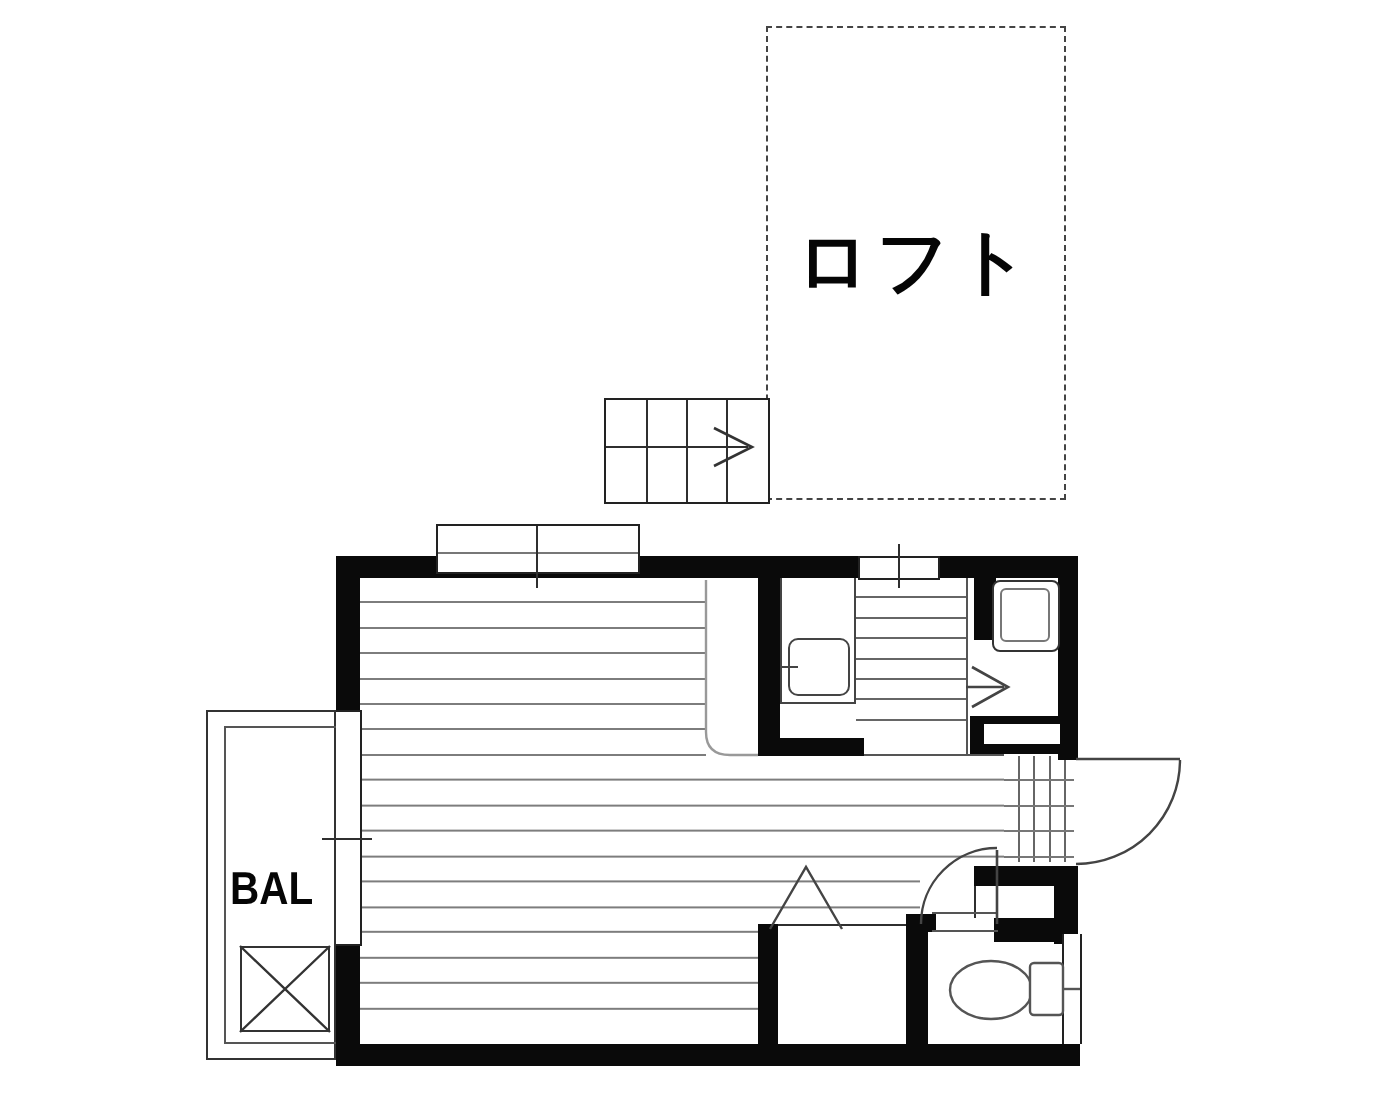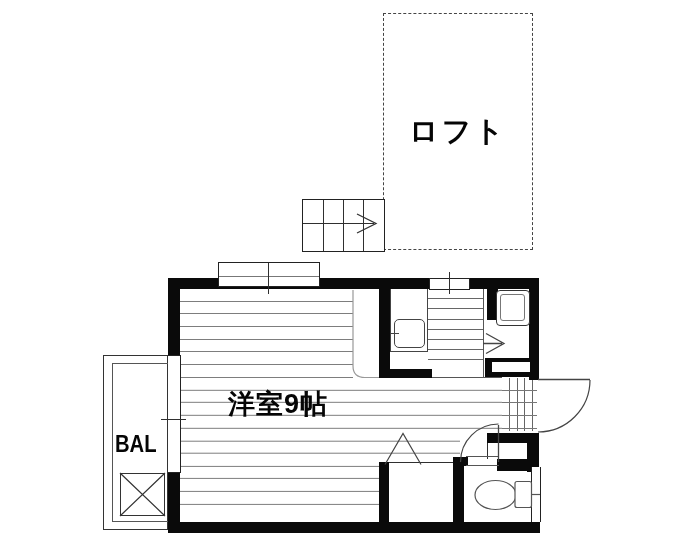--- a/index.html
+++ b/index.html
@@ -21,21 +21,21 @@
        repeating-linear-gradient(to right,  rgba(0,0,0,0) 0px, rgba(0,0,0,0) 6.8px, #666 6.8px, #666 7.8px);}
   .outline{position:absolute;border:1.3px solid #222;background:#fff;box-sizing:border-box;}
   svg.overlay{position:absolute;left:0;top:0;pointer-events:none;}
 </style>
 </head>
 <body>
 
 <div id="plan">
 
   <div class="abs" style="left:383px;top:13px;width:150px;height:237px;border:1.5px dashed #444;box-sizing:border-box;display:flex;align-items:center;justify-content:center;">
-    <div class="label" style="position:static;font-size:29px;letter-spacing:3px;">ロフト</div>
+    <div class="label" style="position:static;font-size:36px;letter-spacing:3px;">ロフト</div>
   </div>
 
   <div class="abs" style="left:302px;top:199px;width:83px;height:53px;border:1.3px solid #222;background:#fff;box-sizing:border-box;">
     <div class="tline" style="left:19.5px;top:0;width:1.3px;height:100%;"></div>
     <div class="tline" style="left:39.5px;top:0;width:1.3px;height:100%;"></div>
     <div class="tline" style="left:59.5px;top:0;width:1.3px;height:100%;"></div>
     <div class="tline" style="left:0;top:23.2px;width:71px;height:1.3px;"></div>
   </div>
 
   <div class="floor" style="left:180px;top:289px;width:173px;height:91px;"></div>
@@ -92,21 +92,20 @@
   <div class="outline" style="left:429px;top:278px;width:41px;height:11.5px;"></div>
   <div class="tline" style="left:448.5px;top:272px;width:1.3px;height:22px;"></div>
 
   <div class="outline" style="left:167px;top:355px;width:14px;height:118px;"></div>
   <div class="tline" style="left:161px;top:418.5px;width:25px;height:1.3px;"></div>
 
   <div class="abs" style="left:103px;top:355px;width:65px;height:175px;border:1.5px solid #333;box-sizing:border-box;"></div>
   <div class="abs" style="left:112px;top:363px;width:56px;height:159px;border-left:1.2px solid #555;border-top:1.2px solid #555;border-bottom:1.2px solid #555;box-sizing:border-box;"></div>
   <div class="outline" style="left:120px;top:473px;width:45px;height:43px;border-color:#333;background:transparent;"></div>
 
-  <div class="label" style="left:228px;top:386px;font-size:27px;letter-spacing:1px;">洋室9帖</div>
   <div class="label" style="left:115px;top:431px;font-size:23px;transform:scaleX(0.88);transform-origin:left;">BAL</div>
 
   <svg class="overlay" width="700" height="550" viewBox="0 0 700 550">
 
     <path d="M353,290 L353,366 Q353,377.5 365,377.5 L379,377.5" fill="none" stroke="#999" stroke-width="1.2"></path>
 
     <path d="M357,214 L376,223.5 L357,233" fill="none" stroke="#333" stroke-width="1.3"></path>
 
     <path d="M483,343.5 L502,343.5 M486,333.5 L504,343.5 L486,353.5" fill="none" stroke="#444" stroke-width="1.3"></path>
 

